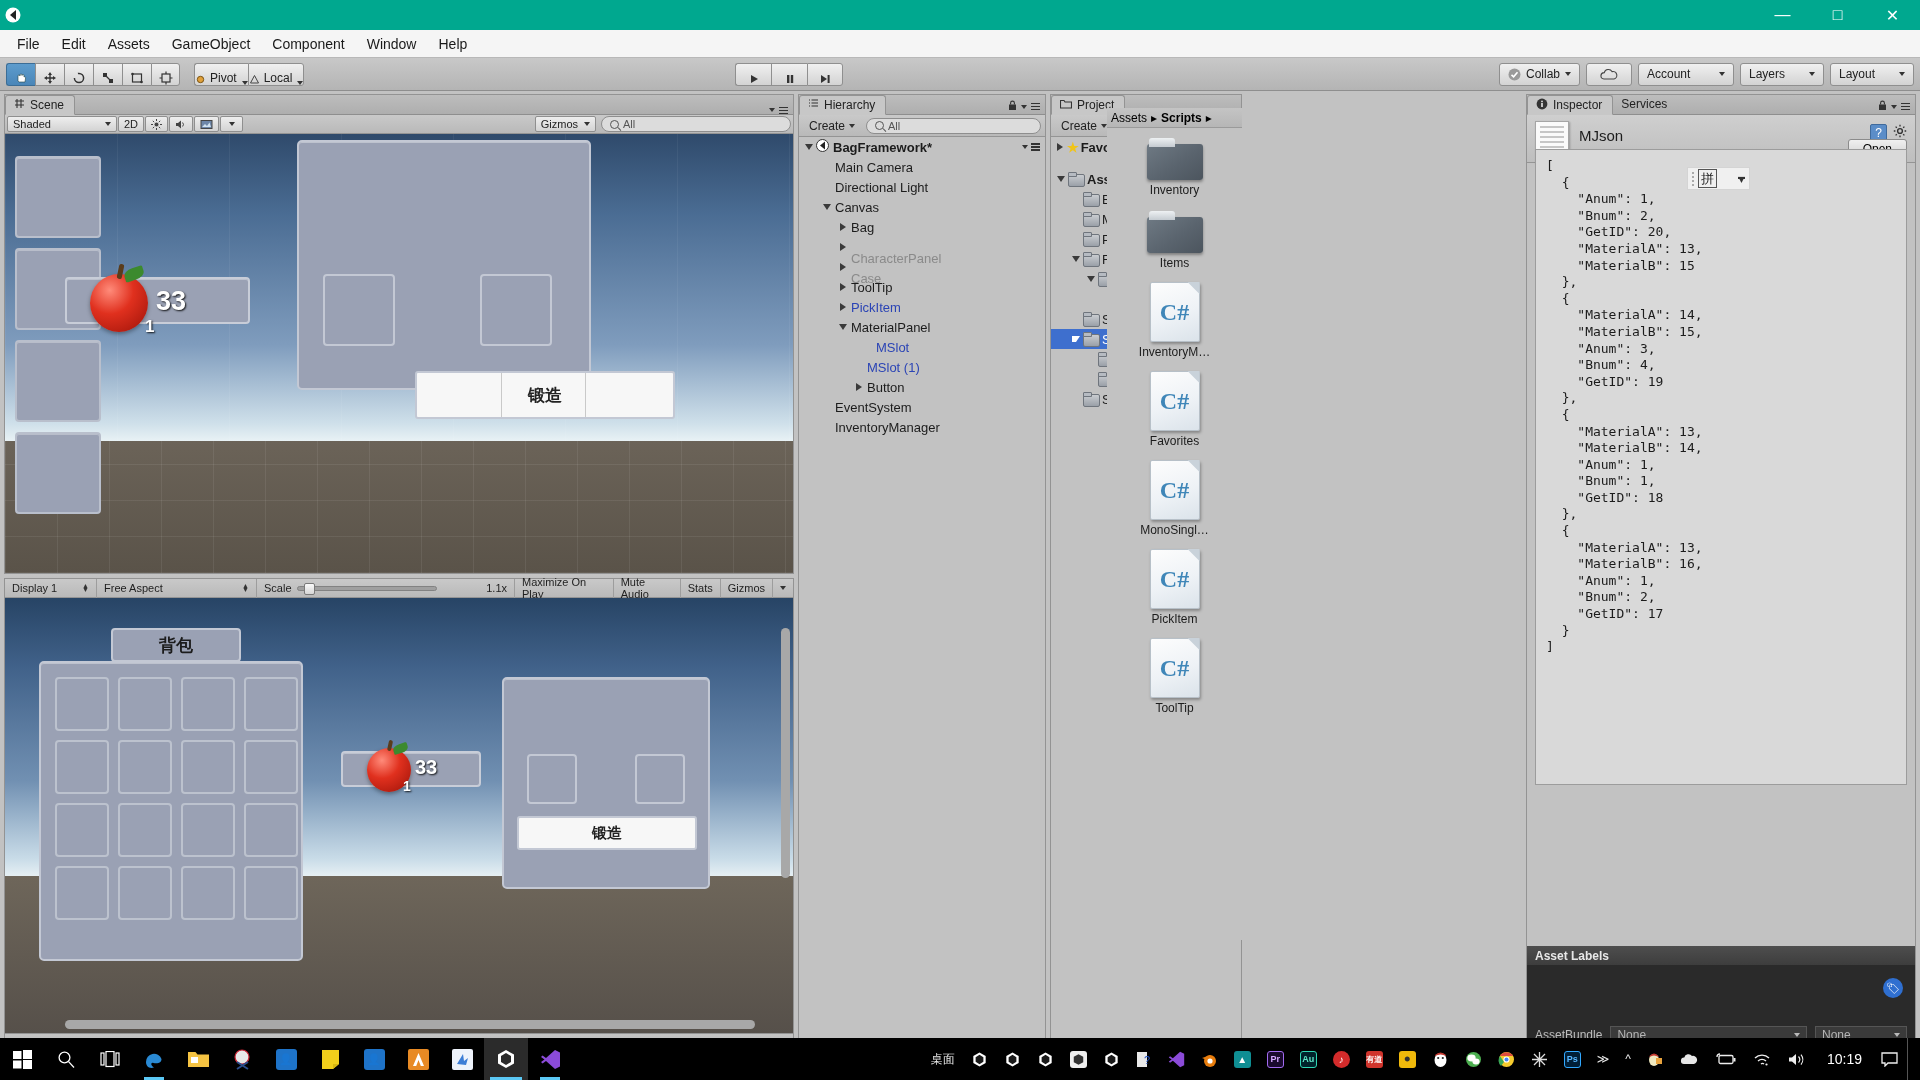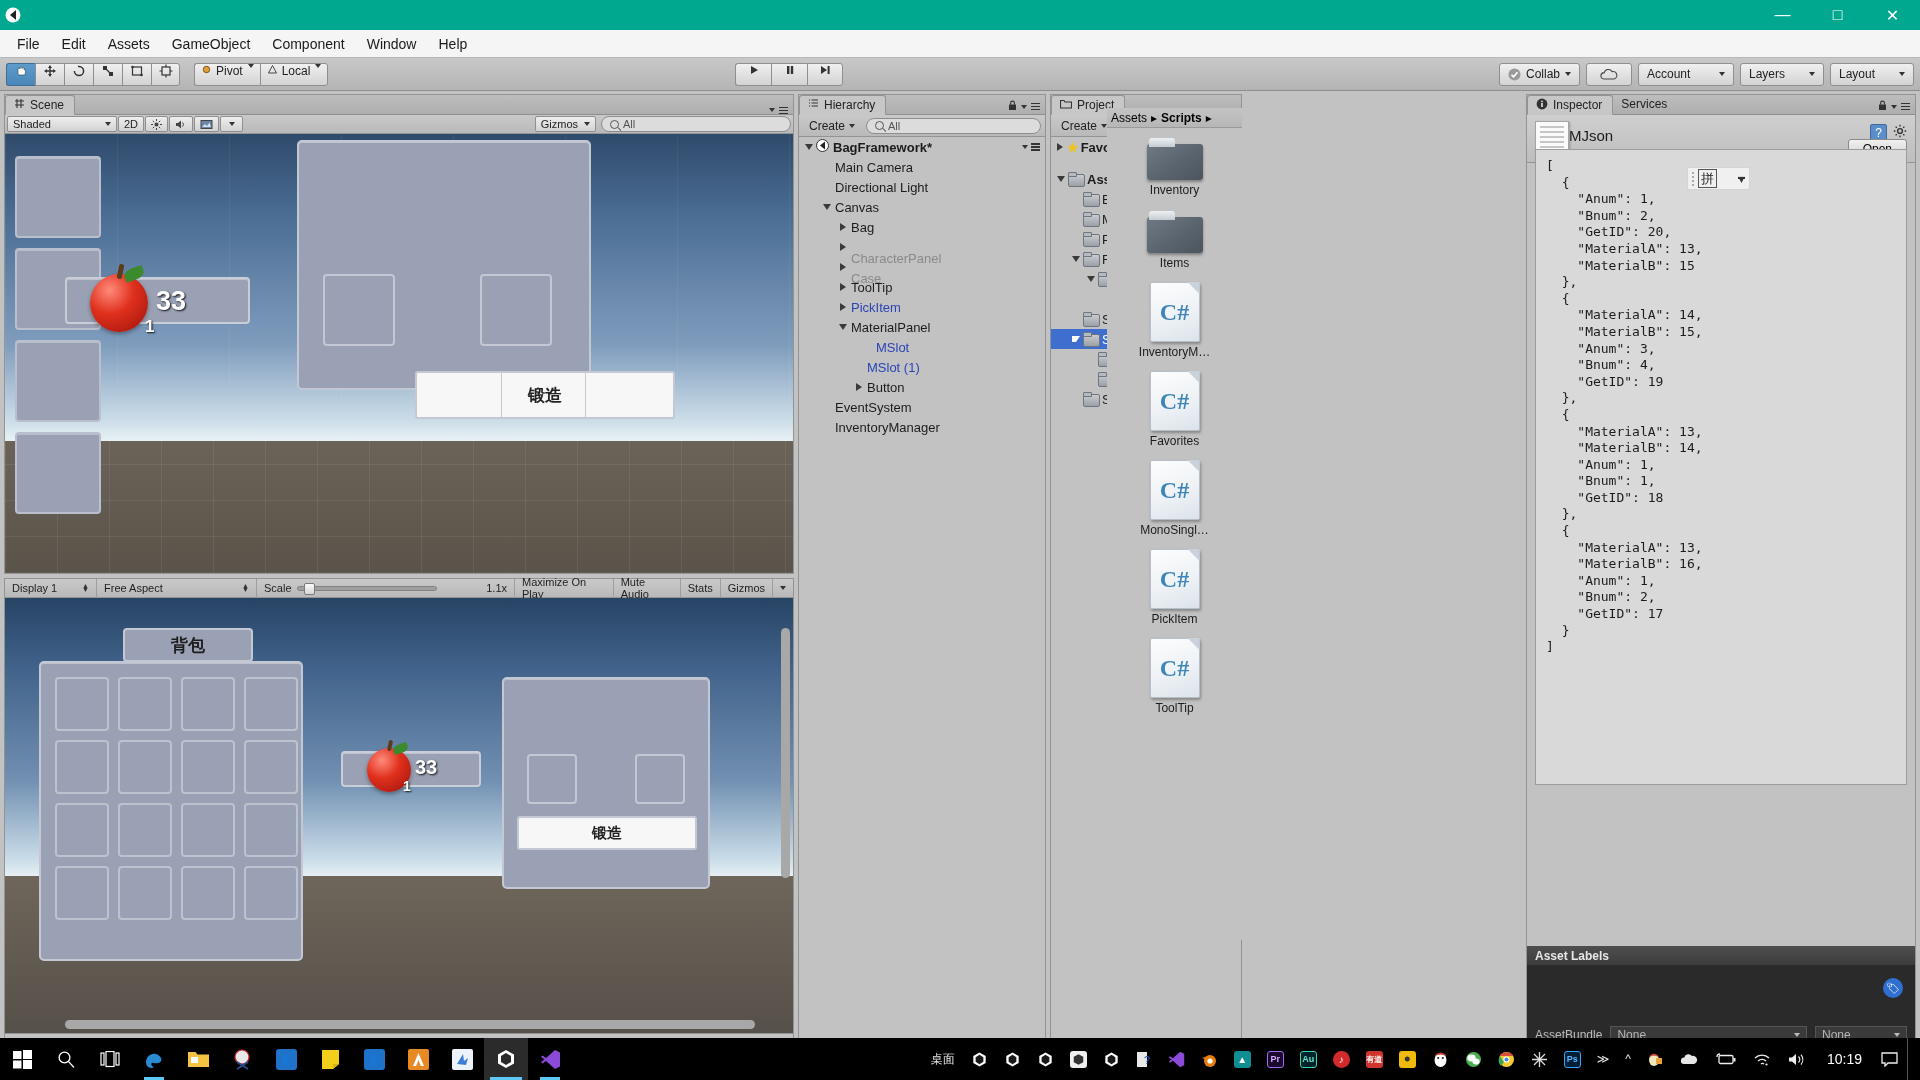--- a/index.html
+++ b/index.html
@@ -43,24 +43,24 @@
 
   
   .toolbar {
     position:absolute; left:0; top:58px; width:1920px; height:33px;
     background:linear-gradient(#c8c8c8,#b4b4b4);
     border-bottom:1px solid #8e8e8e;
     display:flex; align-items:center; padding:0 6px;
   }
   .tgroup { display:flex; align-items:center; }
   .tbtn {
-    height:23px; min-width:29px; padding:0 6px;
+    height:23px; min-width:29px; padding:0 0;
     background:linear-gradient(#f0f0f0,#d3d3d3);
     border:1px solid #8f8f8f; border-right-width:0;
-    display:flex; align-items:flex-start; justify-content:center;
+    display:flex; align-items:flex-end; justify-content:center;
     font-size:12px; color:#222;
   }
   .tgroup .tbtn:first-child { border-radius:3px 0 0 3px; }
   .tgroup .tbtn:last-child { border-right-width:1px; border-radius:0 3px 3px 0; }
   .tbtn.on { background:linear-gradient(#5d9ccd,#4a86b8); border-color:#3b6d96; }
   .tbtn svg { display:block; }
   .toolbar .sep { width:14px; }
 
   .play-group { position:absolute; left:735px; top:58px; display:flex; }
   .play-group .tbtn { min-width:36px; height:23px; margin-top:5px; }
@@ -223,21 +223,21 @@
       background:#c9d2da; clip-path:polygon(0 0,100% 100%,100% 0); }
   .asset-label { font-size:12px; color:#1c1c1c; text-align:center; }
   .asset-footer { position:absolute; left:1107px; bottom:22px; width:135px; height:20px;
       background:linear-gradient(#c4c4c4,#b2b2b2); border-top:1px solid #949494;
       display:flex; align-items:center; gap:4px; padding:0 4px; font-size:12px; }
   .mini-doc { width:13px;height:14px;background:#f2f2f2;border:1px solid #8d8d8d; }
 
   
   #inspector-panel { left:1526px; top:94px; width:390px; height:960px; }
   .insp-head { height:48px; background:linear-gradient(#cfcfcf,#bebebe); border-bottom:1px solid #949494;
-               display:flex; align-items:flex-start; padding:6px 8px; position:relative; }
+               display:flex; align-items:flex-start; padding:6px 8px; gap:10px; position:relative; }
   .insp-doc { width:34px; height:42px; background:#fafafa; border:1px solid #a5a5a5;
               box-shadow:1px 1px 2px rgba(0,0,0,.25); padding:4px; }
   .insp-doc i { display:block; height:2px; background:#c6c6c6; margin-bottom:3px; }
   .insp-title { font-size:15px; color:#1c1c1c; padding-top:6px; }
   .insp-open { position:absolute; right:8px; top:24px; height:19px; padding:0 14px;
       background:linear-gradient(#f0f0f0,#d2d2d2); border:1px solid #8b8b8b; border-radius:3px;
       display:flex; align-items:center; font-size:12px; }
   .help-ico { width:17px;height:17px;background:#5b8dc8;border:1px solid #3f6a9c;border-radius:2px;
               color:#fff;font-size:12px;display:flex;align-items:center;justify-content:center; }
   .json-box { position:absolute; left:8px; top:54px; right:8px; height:636px;
@@ -528,21 +528,21 @@
       <span class="gt-cell">Stats</span>
       <span class="gt-cell">
         <span>Gizmos</span>
       </span>
       <span class="gt-cell" style="border-right:none">
         <span class="caret"></span>
       </span>
     </div>
 
     <div class="game-view">
-      <div class="bag-title" style="left:118px; top:30px; width:130px; height:34px;">
+      <div class="bag-title" style="left:106px; top:30px; width:130px; height:34px;">
         <span>背包</span>
       </div>
       <div class="bag-panel" style="left:34px; top:63px; width:264px; height:300px;">
         <div class="bag-grid" style="left:14px; top:14px;">
           <div class="bag-cell"></div>
           <div class="bag-cell"></div>
           <div class="bag-cell"></div>
           <div class="bag-cell"></div>
           <div class="bag-cell"></div>
           <div class="bag-cell"></div>

